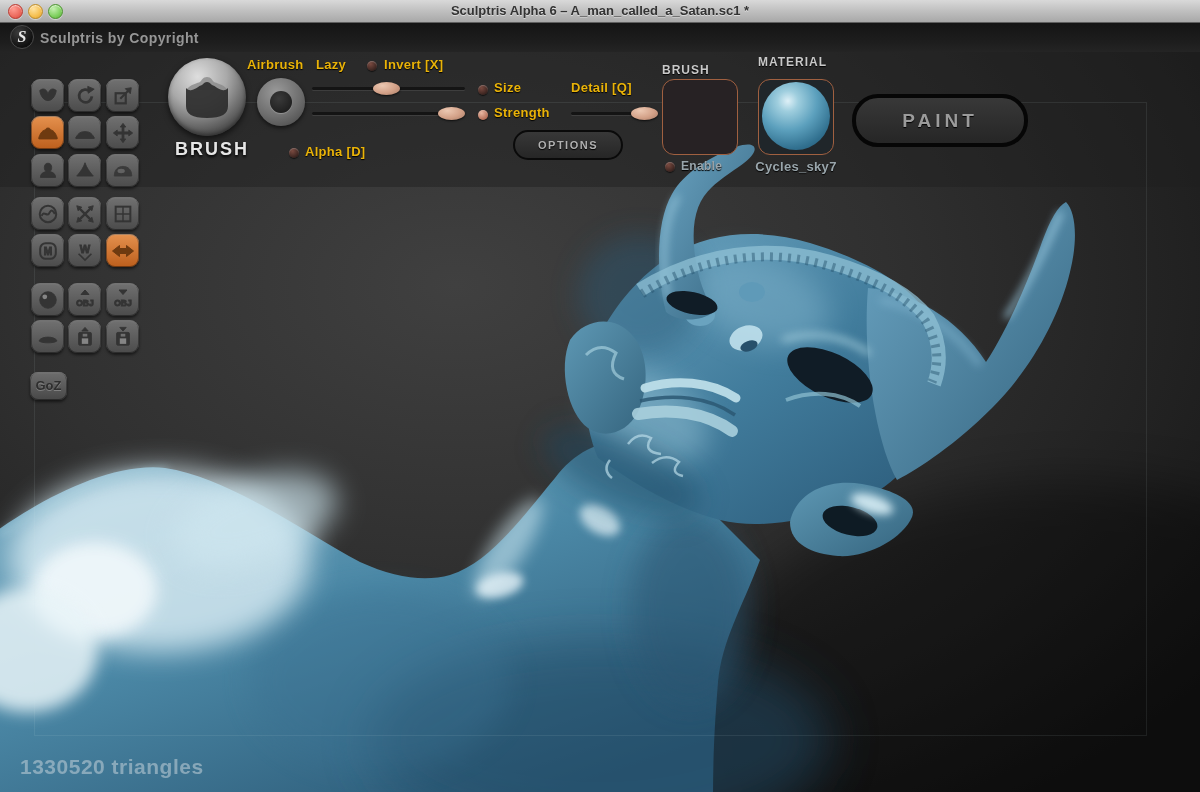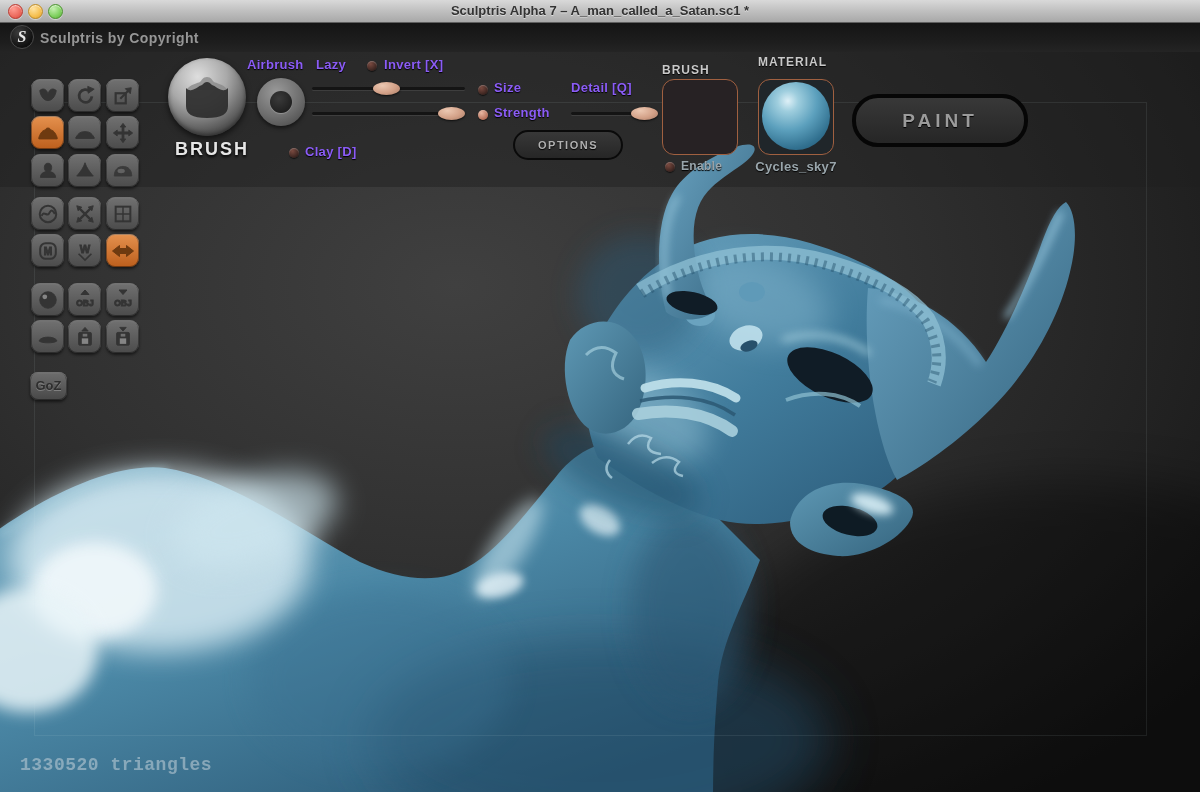--- a/index.html
+++ b/index.html
@@ -16,21 +16,21 @@
   #title{position:absolute;left:0;right:0;top:3px;text-align:center;font-size:13px;font-weight:600;color:#333;text-shadow:0 1px 0 rgba(255,255,255,.5);}
   
   #appheader{position:absolute;left:0;top:22px;width:1200px;height:30px;z-index:40;
     background:linear-gradient(180deg,#141414,#1e1e1e 70%,#242424);}
   #slogo{position:absolute;left:10px;top:3px;width:22px;height:22px;border-radius:50%;
     background:radial-gradient(circle at 35% 30%,#3c3c3c,#101010 70%);border:1px solid #4a4a4a;
     color:#e8e8e8;font-family:"Liberation Serif",serif;font-style:italic;font-weight:bold;font-size:16px;line-height:22px;text-align:center;}
   #brand{position:absolute;left:40px;top:8px;font-size:14px;font-weight:bold;color:#969696;letter-spacing:.4px;}
   #copyright{position:absolute;left:215px;top:8px;font-size:13.5px;font-weight:bold;color:#7d7d7d;letter-spacing:.4px;}
   
-  .tlabel{position:absolute;font-size:13px;font-weight:bold;color:#8b5cf6;text-shadow:0 1px 1px #000;letter-spacing:.3px;z-index:30;white-space:nowrap;}
+  .tlabel{position:absolute;font-size:13px;font-weight:bold;color:#eab308;text-shadow:0 1px 1px #000;letter-spacing:.3px;z-index:30;white-space:nowrap;}
   .dim{color:#9aa6ac;}
   .radio{position:absolute;width:10px;height:10px;border-radius:50%;z-index:30;
     background:radial-gradient(circle at 35% 30%,#7a4a40,#35211d 75%);box-shadow:inset 0 1px 1px rgba(255,255,255,.25),0 1px 1px rgba(0,0,0,.6);}
   .radio.lit{background:radial-gradient(circle at 35% 30%,#e8b7a2,#b5705a 70%);}
   .track{position:absolute;height:3px;background:#141414;border-radius:2px;box-shadow:0 1px 0 rgba(255,255,255,.09);z-index:30;}
   .knob{position:absolute;width:27px;height:13px;border-radius:50%;z-index:31;
     background:radial-gradient(ellipse at 35% 28%,#ecc8b2,#d3a188 55%,#a87b65 100%);box-shadow:0 1px 2px rgba(0,0,0,.7);}
   
   #drawbtn{position:absolute;left:168px;top:58px;width:78px;height:78px;border-radius:50%;z-index:30;
     background:radial-gradient(circle at 38% 24%,#dedede,#a9a9a9 38%,#585858 72%,#383838 95%);
@@ -60,21 +60,21 @@
   .tbtn svg{display:block;}
   .ic{fill:#343434;stroke:#343434;}
   .icn{fill:none;stroke:#343434;}
   .active .ic{fill:#6e3a10;stroke:#6e3a10;}
   #gozbtn{position:absolute;left:30px;top:372px;width:37px;height:28px;border-radius:8px;z-index:30;
     background:linear-gradient(180deg,#6e6e6e,#484848);box-shadow:0 2px 3px rgba(0,0,0,.55),inset 0 1px 1px rgba(255,255,255,.28),inset 0 0 0 1px rgba(0,0,0,.4);
     font-size:13px;font-weight:bold;color:#2e2e2e;text-align:center;line-height:28px;text-shadow:0 1px 0 rgba(255,255,255,.25);}
   
   #scene{position:absolute;left:0;top:0;z-index:1;}
   #frame{position:absolute;left:34px;top:102px;width:1111px;height:632px;border:1px solid rgba(215,228,235,.09);z-index:5;}
-  #status{position:absolute;left:20px;top:755px;font-size:18px;font-weight:bold;color:rgba(185,202,212,.6);z-index:6;letter-spacing:.5px;font-family:Liberation Mono, monospace;}
+  #status{position:absolute;left:20px;top:755px;font-size:21px;font-weight:bold;color:rgba(185,202,212,.6);z-index:6;letter-spacing:.5px;}
 </style>
 </head>
 <body>
 
 <div id="win">
 
   <svg id="scene" width="1200" height="792" viewBox="0 0 1200 792">
     <defs>
       <radialGradient id="bgR" cx="38%" cy="36%" r="80%">
         <stop offset="0%" stop-color="#404040"></stop>
@@ -218,21 +218,21 @@
     </g>
   </svg>
 
   <div id="frame"></div>
   <div id="status">1330520 triangles</div>
 
   <div id="titlebar">
     <span class="tlight" id="tl-close"></span>
     <span class="tlight" id="tl-min"></span>
     <span class="tlight" id="tl-zoom"></span>
-    <div id="title">Sculptris Alpha 7 – A_man_called_a_Satan.sc1 *</div>
+    <div id="title">Sculptris Alpha 6 – A_man_called_a_Satan.sc1 *</div>
   </div>
 
   <div id="appheader">
     <div id="slogo">S</div>
     <div id="brand">Sculptris by Copyright</div>
   </div>
 
   <div id="drawbtn">
     <svg width="58" height="58" viewBox="0 0 58 58">
       <path d="M8,22 C13,16 20,15 22,14 C24,12 25,9 29,9 C33,9 34,12 36,14 C38,15 45,16 50,22" fill="#8a8a8a" opacity="0.8"></path>
@@ -254,21 +254,21 @@
 
   <div class="track" style="left:312px;top:112px;width:143px"></div>
   <div class="knob" style="left:438px;top:107px"></div>
   <span class="radio lit" style="left:478px;top:110px"></span>
   <div class="tlabel" style="left:494px;top:105px">Strength</div>
   <div class="track" style="left:571px;top:112px;width:85px"></div>
   <div class="knob" style="left:631px;top:107px"></div>
 
   <div class="pill" id="optionsbtn">OPTIONS</div>
   <span class="radio" style="left:289px;top:148px"></span>
-  <div class="tlabel" style="left:305px;top:144px">Clay [D]</div>
+  <div class="tlabel" style="left:305px;top:144px">Alpha [D]</div>
 
   <div class="boxlabel" style="left:662px;top:63px;width:74px;">BRUSH</div>
   <div class="swatchbox" id="brushbox"></div>
   <span class="radio" style="left:665px;top:162px"></span>
   <div class="tlabel dim" style="left:681px;top:159px;font-size:12px">Enable</div>
 
   <div class="boxlabel" style="left:758px;top:55px;width:76px;text-align:left">MATERIAL</div>
   <div class="swatchbox" id="matbox">
     <div id="matsphere"></div>
   </div>

